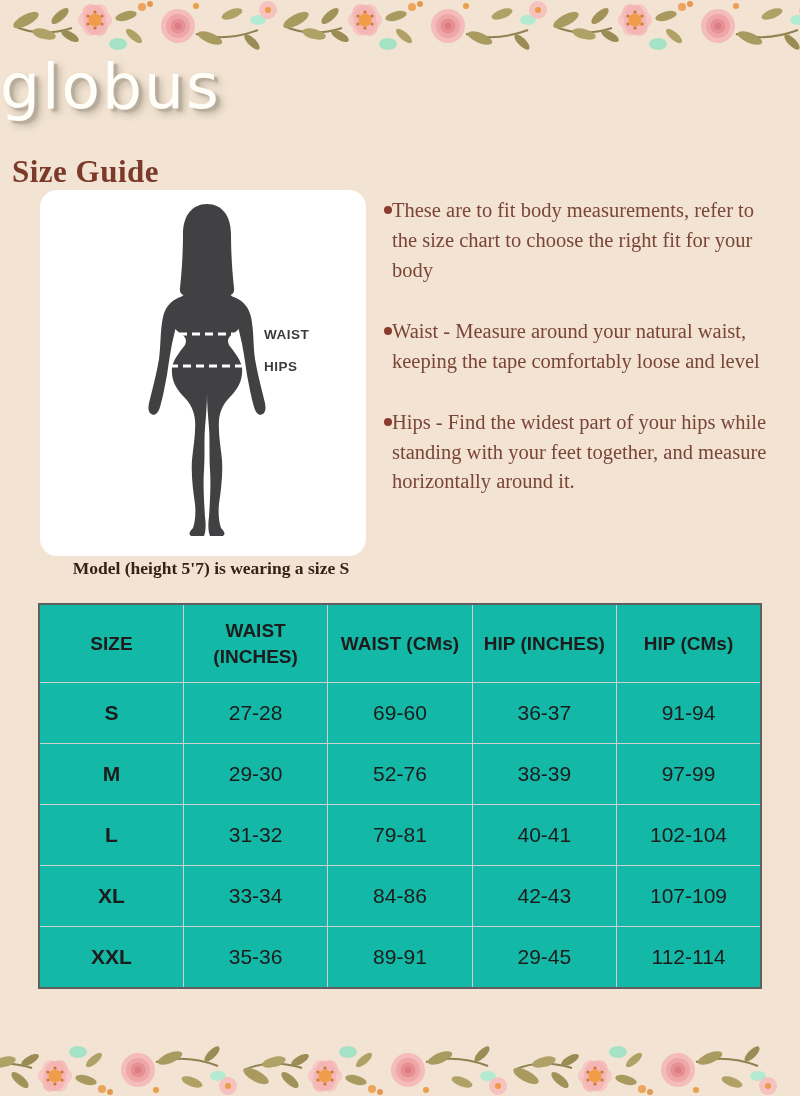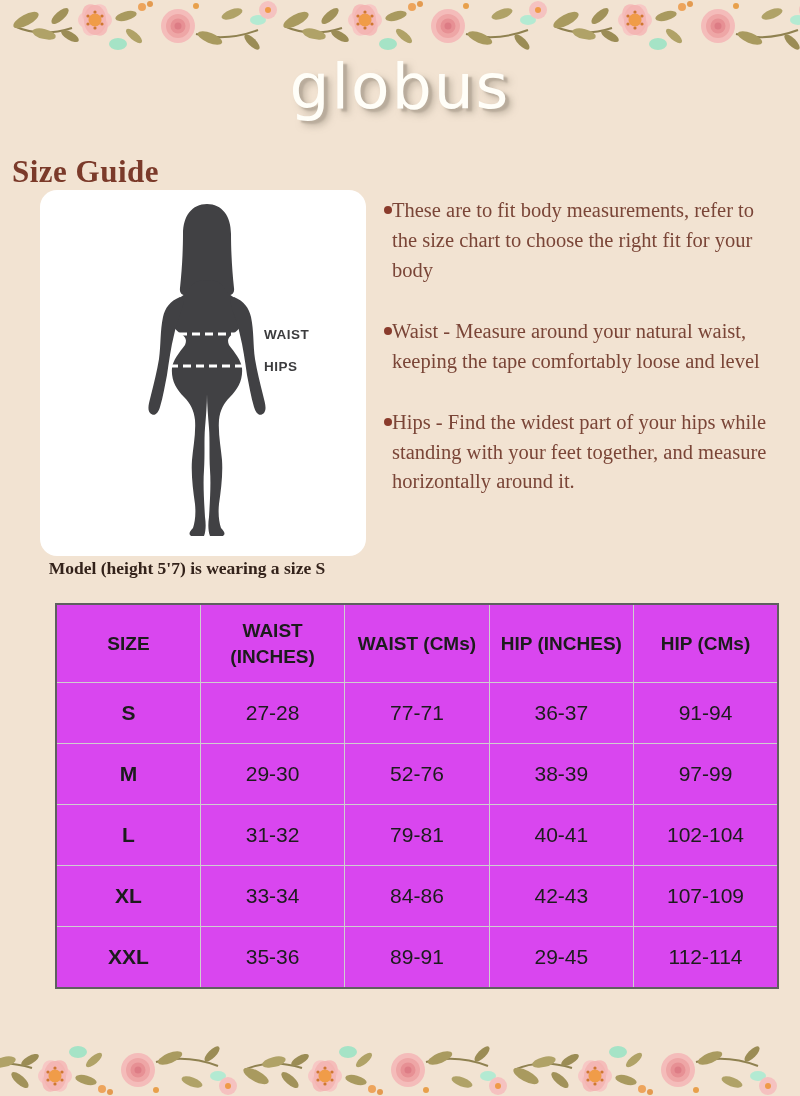--- a/index.html
+++ b/index.html
@@ -5,48 +5,48 @@
   html,body{margin:0;padding:0;background:#f2e3d2;}
   .page{position:relative;width:800px;height:1096px;background:#f2e3d2;overflow:hidden;
         font-family:"Liberation Sans",sans-serif;}
 
   
   .floral{position:absolute;left:0;width:800px;height:62px;display:block;}
   .floral-top{top:0;}
   .floral-bottom{bottom:0;transform:scaleY(-1);}
 
   
-  .logo{position:absolute;top:50px;left:0;width:800px;text-align:center;
+  .logo{position:absolute;top:50px;left:0;width:800px;
         font-family:"DejaVu Sans",sans-serif;font-size:63px;font-weight:400;
         letter-spacing:2px;color:#fffef8;
         text-shadow:4px 3px 2px #b9ac9c,6px 5px 7px rgba(150,138,122,.55);}
   .title{position:absolute;top:142px;left:0;width:800px;margin:12px;text-align:left;
          font-family:"Liberation Serif",serif;font-size:31px;font-weight:bold;
          color:#7b3a2a;letter-spacing:.5px;}
 
   
   .figure-card{position:absolute;left:40px;top:190px;width:326px;height:366px;
                background:#ffffff;border-radius:17px;}
   .figure-card svg{display:block;width:326px;height:366px;}
   .meas-label{font-family:"Liberation Sans",sans-serif;font-size:13.5px;font-weight:bold;
               fill:#3c3c3e;letter-spacing:.5px;}
-  .caption{position:absolute;left:24px;top:558px;width:326px;text-align:center;
+  .caption{position:absolute;left:48px;top:558px;width:326px;text-align:center;
            font-family:"Liberation Serif",serif;font-size:17.5px;font-weight:bold;
            color:#33221a;}
 
   
   .instructions{position:absolute;left:384px;top:196px;width:396px;}
   .bullet-item{display:flex;margin-bottom:31px;}
   .dot{flex:0 0 auto;width:8px;height:8px;border-radius:50%;background:#8a3b2c;margin-top:10px;}
   .bullet-item p{margin:0;font-family:"Liberation Serif",serif;font-size:20.5px;
                  line-height:1.46;color:#7a4537;}
 
   
   .size-table{position:absolute;left:38px;top:603px;width:724px;border-collapse:collapse;
-              table-layout:fixed;background:#d946ef;border:2px solid #5f5f5f;margin-left:17px;}
+              table-layout:fixed;background:#14b8a6;border:2px solid #5f5f5f;}
   .size-table th,.size-table td{border:1px solid #cfcfcf;text-align:center;vertical-align:middle;
               padding:2px 4px;color:#1c1c1c;}
   .size-table th{height:73px;font-size:19px;font-weight:bold;line-height:1.35;}
   .size-table td{height:56px;font-size:21px;font-weight:normal;}
   .size-table td.size-col{font-weight:bold;}
 </style>
 </head>
 <body>
 
 <div class="page">
@@ -167,21 +167,21 @@
         <th>WAIST (INCHES)</th>
         <th>WAIST (CMs)</th>
         <th>HIP (INCHES)</th>
         <th>HIP (CMs)</th>
       </tr>
     </thead>
     <tbody>
       <tr>
         <td class="size-col">S</td>
         <td>27-28</td>
-        <td>77-71</td>
+        <td>69-60</td>
         <td>36-37</td>
         <td>91-94</td>
       </tr>
       <tr>
         <td class="size-col">M</td>
         <td>29-30</td>
         <td>52-76</td>
         <td>38-39</td>
         <td>97-99</td>
       </tr>

